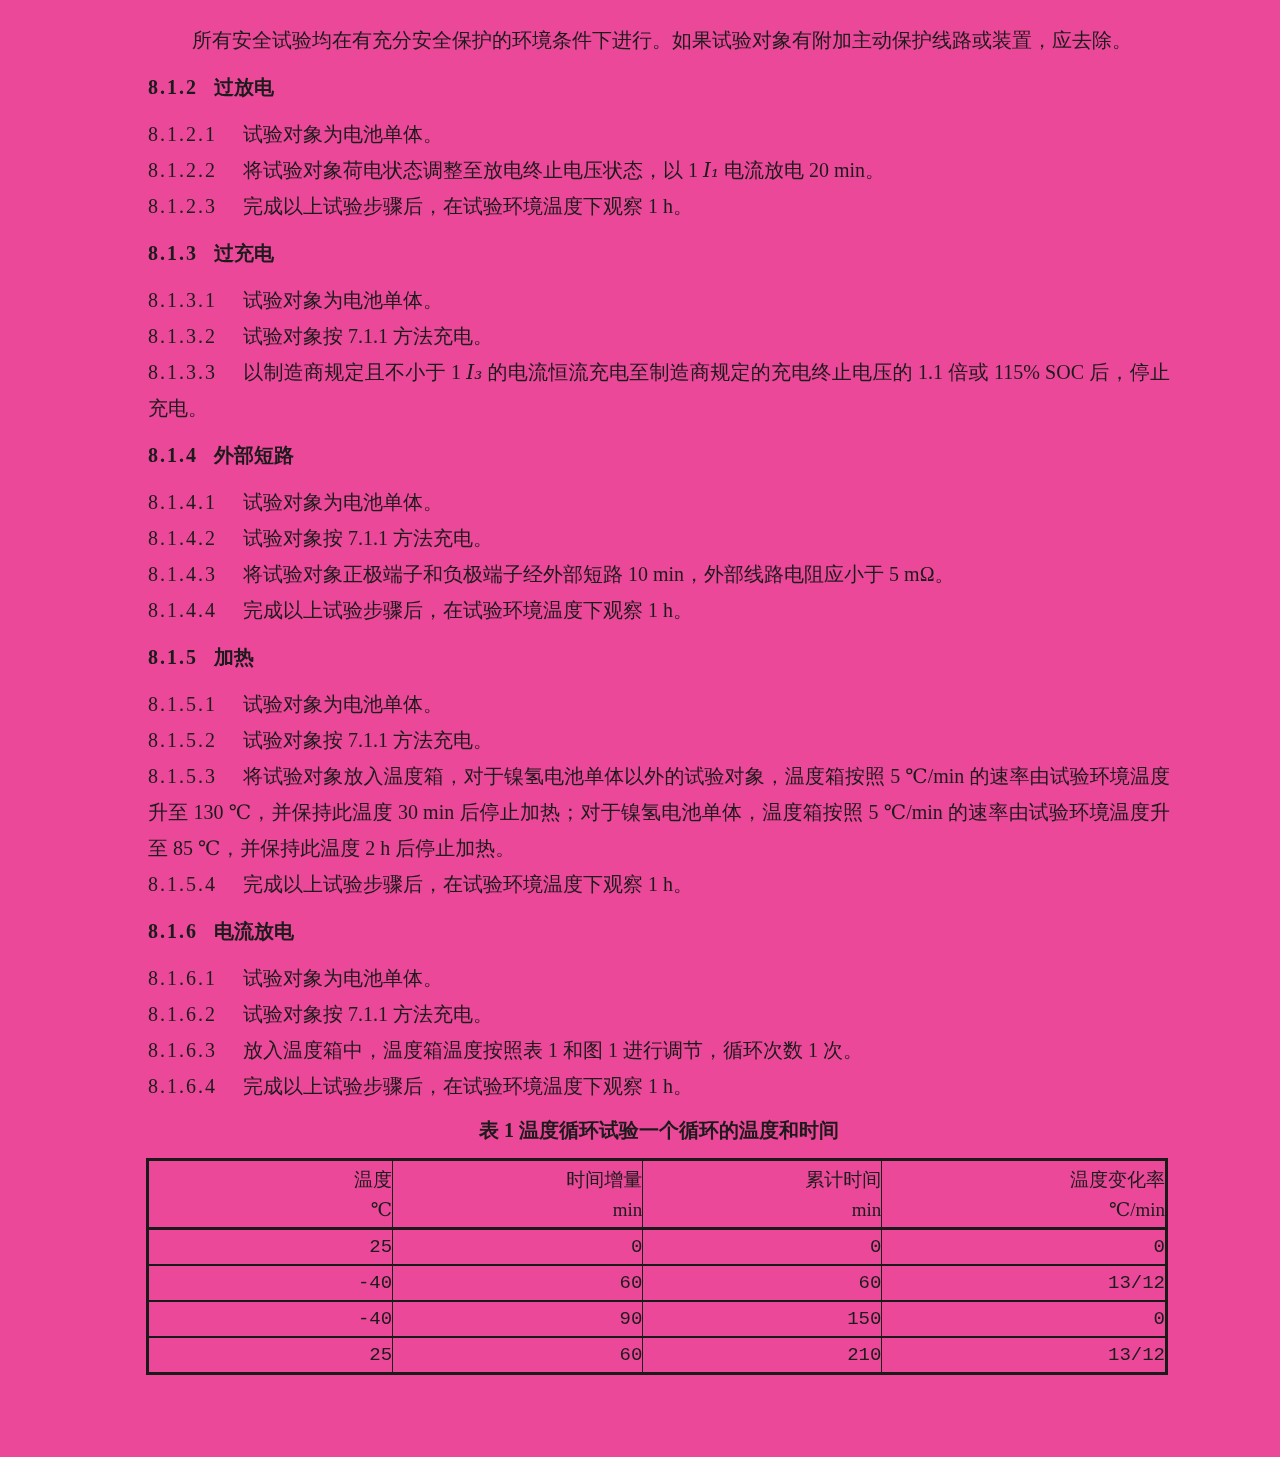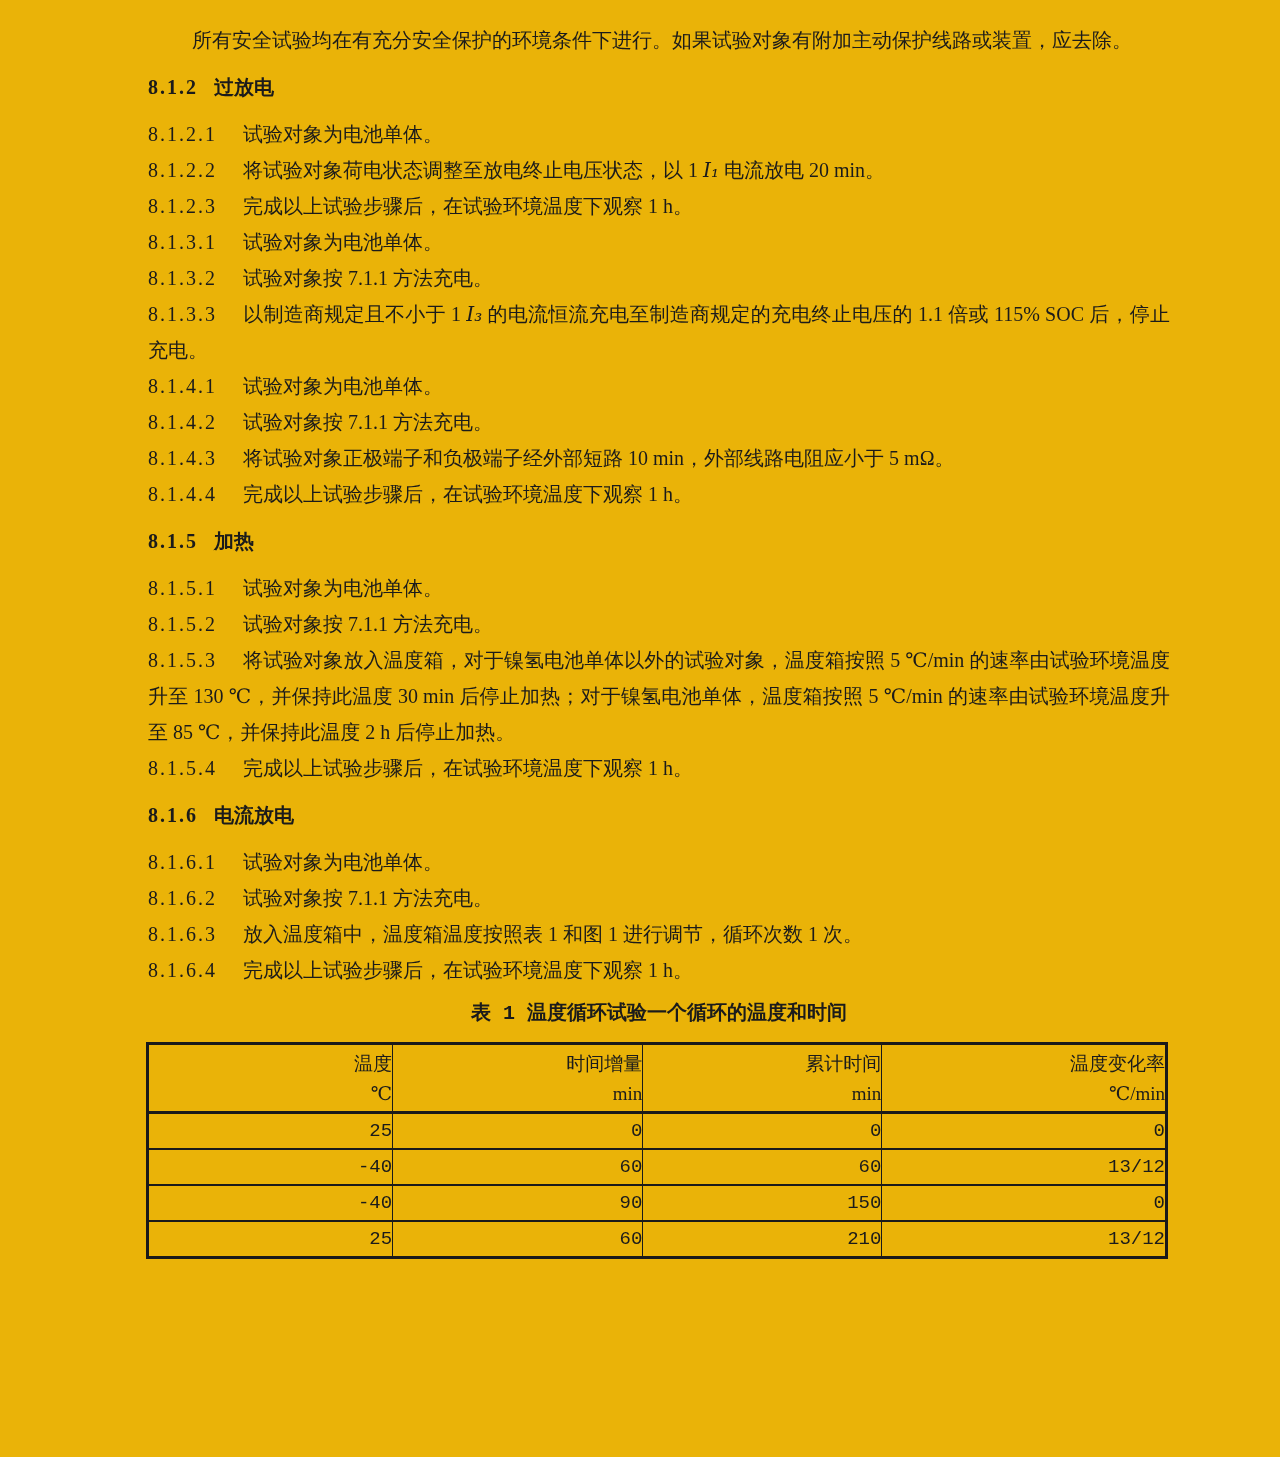--- a/index.html
+++ b/index.html
@@ -1,21 +1,21 @@
 <!DOCTYPE html>
 <html lang="zh"><head>
 <meta charset="utf-8">
 <style>
   html,body { margin:0; padding:0; background:#ffffff; }
   .page {
     position: relative;
     width: 1280px;
     height: 1457px;
     margin: 0 auto;
-    background: #eab308;
+    background: #ec4899;
     color: #1b1b1b;
     font-family: "Liberation Serif", "DejaVu Serif", serif;
     font-size: 20px;
     line-height: 36px;
     box-sizing: border-box;
     padding: 22px 110px 0 148px;
     overflow: hidden;
   }
   p { margin: 0; }
   .intro {
@@ -42,21 +42,21 @@
     margin-right: 26px;
     white-space: nowrap;
   }
   .var {
     font-style: italic;
     font-family: "DejaVu Serif", "Liberation Serif", serif;
   }
   .caption {
     margin: 8px 0 10px 0;
     text-align: center;
-    font-family: Liberation Mono, monospace;
+    font-family: Liberation Serif, serif;
     font-weight: bold;
     font-size: 20px;
     line-height: 36px;
   }
   table.cycle {
     width: 1022px;
     margin-left: -2px;
     border-collapse: collapse;
     border: 3px solid #1a1a1a;
     table-layout: fixed;
@@ -92,24 +92,26 @@
 
 <div class="page">
 
   <p class="intro">所有安全试验均在有充分安全保护的环境条件下进行。如果试验对象有附加主动保护线路或装置，应去除。</p>
 
   <h3 class="clause"><span class="hnum">8.1.2</span><span class="htitle">过放电</span></h3>
   <p class="item"><span class="num">8.1.2.1</span><span class="txt">试验对象为电池单体。</span></p>
   <p class="item"><span class="num">8.1.2.2</span><span class="txt">将试验对象荷电状态调整至放电终止电压状态，以 1 </span><span class="var">I₁</span><span class="txt"> 电流放电 20 min。</span></p>
   <p class="item"><span class="num">8.1.2.3</span><span class="txt">完成以上试验步骤后，在试验环境温度下观察 1 h。</span></p>
 
+  <h3 class="clause"><span class="hnum">8.1.3</span><span class="htitle">过充电</span></h3>
   <p class="item"><span class="num">8.1.3.1</span><span class="txt">试验对象为电池单体。</span></p>
   <p class="item"><span class="num">8.1.3.2</span><span class="txt">试验对象按 7.1.1 方法充电。</span></p>
   <p class="item"><span class="num">8.1.3.3</span><span class="txt">以制造商规定且不小于 1 </span><span class="var">I₃</span><span class="txt"> 的电流恒流充电至制造商规定的充电终止电压的 1.1 倍或 115% SOC 后，停止充电。</span></p>
 
+  <h3 class="clause"><span class="hnum">8.1.4</span><span class="htitle">外部短路</span></h3>
   <p class="item"><span class="num">8.1.4.1</span><span class="txt">试验对象为电池单体。</span></p>
   <p class="item"><span class="num">8.1.4.2</span><span class="txt">试验对象按 7.1.1 方法充电。</span></p>
   <p class="item"><span class="num">8.1.4.3</span><span class="txt">将试验对象正极端子和负极端子经外部短路 10 min，外部线路电阻应小于 5 mΩ。</span></p>
   <p class="item"><span class="num">8.1.4.4</span><span class="txt">完成以上试验步骤后，在试验环境温度下观察 1 h。</span></p>
 
   <h3 class="clause"><span class="hnum">8.1.5</span><span class="htitle">加热</span></h3>
   <p class="item"><span class="num">8.1.5.1</span><span class="txt">试验对象为电池单体。</span></p>
   <p class="item"><span class="num">8.1.5.2</span><span class="txt">试验对象按 7.1.1 方法充电。</span></p>
   <p class="item"><span class="num">8.1.5.3</span><span class="txt">将试验对象放入温度箱，对于镍氢电池单体以外的试验对象，温度箱按照 5 ℃/min 的速率由试验环境温度升至 130 ℃，并保持此温度 30 min 后停止加热；对于镍氢电池单体，温度箱按照 5 ℃/min 的速率由试验环境温度升至 85 ℃，并保持此温度 2 h 后停止加热。</span></p>
   <p class="item"><span class="num">8.1.5.4</span><span class="txt">完成以上试验步骤后，在试验环境温度下观察 1 h。</span></p>

